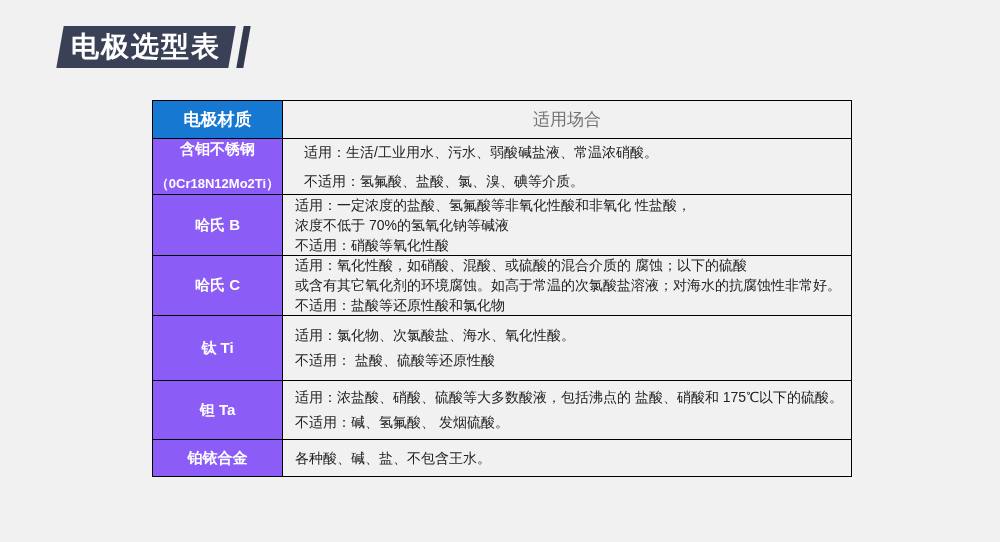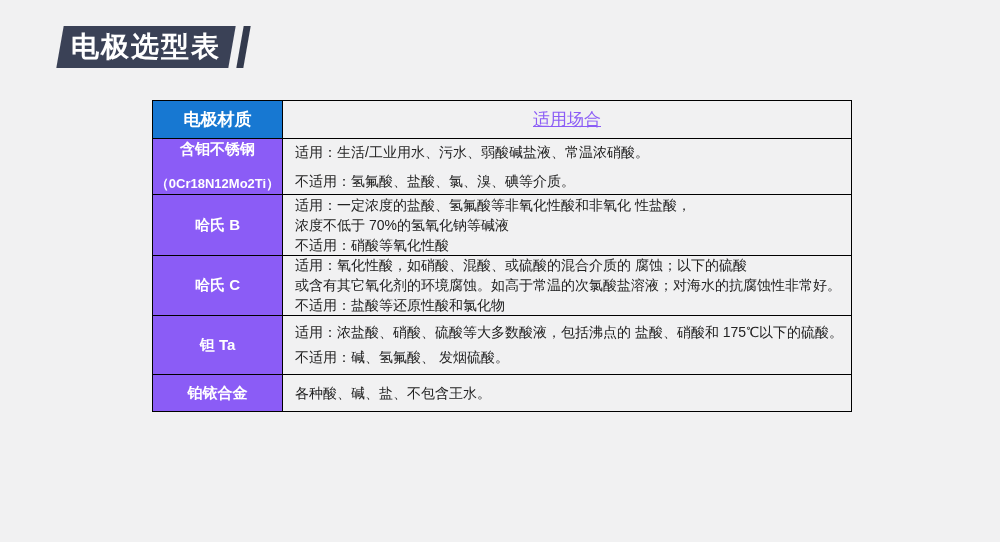--- a/index.html
+++ b/index.html
@@ -63,37 +63,36 @@
   td.head-mat {
     background: #1778d2;
     color: #ffffff;
     text-align: center;
     font-weight: bold;
     font-size: 17px;
   }
   td.head-usage {
     text-align: center;
     font-size: 17px;
-    color: #8b5cf6;
+    color: #737373;
     background: transparent;
-    text-decoration: underline;
   }
 
   td.usage {
     padding-left: 12px;
     color: #222222;
     font-size: 14px;
   }
   td.usage .cellbox {
     display: flex;
     flex-direction: column;
     justify-content: center;
   }
   td.usage .line { white-space: nowrap; line-height: 19px; }
-  .gap-lg { gap: 10px; }
+  .gap-lg { gap: 10px; margin-left: 9px; }
   .gap-md { gap: 6px; }
   .gap-sm { gap: 1px; }
 
   tr.r-head   { height: 38px; }
   tr.r-0 { height: 56px; }
   tr.r-1 { height: 61px; }
   tr.r-2 { height: 58px; }
   tr.r-3 { height: 65px; }
   tr.r-4 { height: 59px; }
   tr.r-5 { height: 37px; margin-left: 34px; }
@@ -148,20 +147,31 @@
       </td>
       <td class="usage">
         <div class="cellbox gap-sm">
           <div class="line">适用：氧化性酸，如硝酸、混酸、或硫酸的混合介质的 腐蚀；以下的硫酸</div>
           <div class="line">或含有其它氧化剂的环境腐蚀。如高于常温的次氯酸盐溶液；对海水的抗腐蚀性非常好。</div>
           <div class="line">不适用：盐酸等还原性酸和氯化物</div>
         </div>
       </td>
     </tr>
 
+    <tr class="r-3">
+      <td class="mat">
+        <div>钛 Ti</div>
+      </td>
+      <td class="usage">
+        <div class="cellbox gap-md">
+          <div class="line">适用：氯化物、次氯酸盐、海水、氧化性酸。</div>
+          <div class="line">不适用：  盐酸、硫酸等还原性酸</div>
+        </div>
+      </td>
+    </tr>
 
     <tr class="r-4">
       <td class="mat">
         <div>钽 Ta</div>
       </td>
       <td class="usage">
         <div class="cellbox gap-md">
           <div class="line">适用：浓盐酸、硝酸、硫酸等大多数酸液，包括沸点的 盐酸、硝酸和 175℃以下的硫酸。</div>
           <div class="line">不适用：碱、氢氟酸、 发烟硫酸。</div>
         </div>

